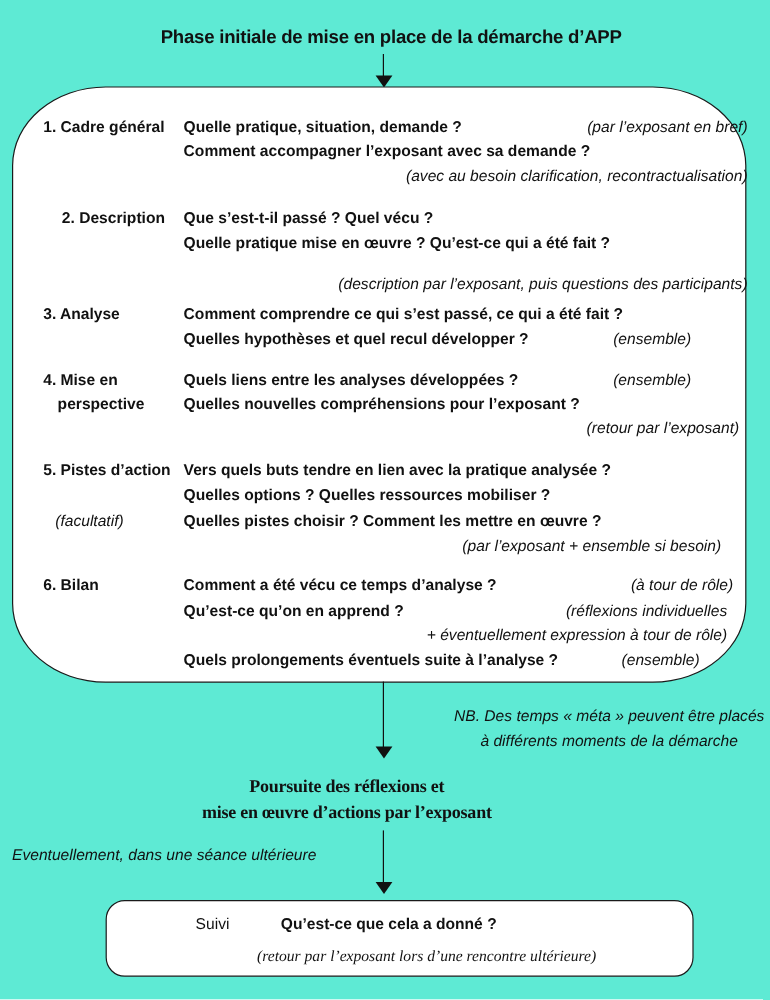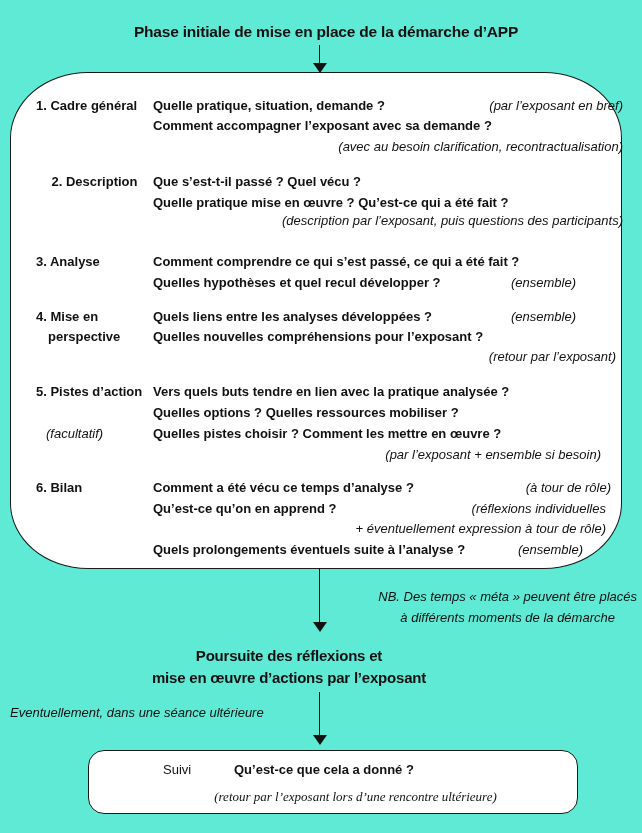--- a/index.html
+++ b/index.html
@@ -39,21 +39,21 @@
   .row .q{font-weight:bold;}
   .row .ann{font-style:italic;margin-left:auto;padding-left:10px;}
   
   .nb-note{
     position:absolute;right:5px;top:586px;text-align:center;
     font-size:13px;font-style:italic;line-height:21px;
   }
   
   .mid-text{
     position:absolute;left:89px;top:645px;width:400px;text-align:center;
-    font-size:15px;font-weight:bold;line-height:22px;letter-spacing:-0.2px;
+    font-size:15px;font-weight:bold;line-height:22px;letter-spacing:-0.2px;font-family:Liberation Serif, serif;
   }
   .side-note{
     position:absolute;left:10px;top:705px;font-size:13px;font-style:italic;
   }
   
   .follow-box{
     position:absolute;left:88px;top:750px;width:488px;height:62px;
     border:1px solid #1a1a1a;border-radius:16px;background:#fff;
   }
   .fb-label{position:absolute;left:74px;top:11px;font-size:13px;font-weight:normal;}
@@ -88,21 +88,21 @@
         <span class="ann">(avec au besoin clarification, recontractualisation)</span>
       </div>
       <div class="row" style="top: 101px; text-align: center;">
         <span class="lbl">2. Description</span>
         <span class="q">Que s’est-t-il passé ? Quel vécu ?</span>
       </div>
       <div class="row" style="top: 122px;">
         <span class="lbl"></span>
         <span class="q">Quelle pratique mise en œuvre ? Qu’est-ce qui a été fait ?</span>
       </div>
-      <div class="row" style="top: 140px; width: 587px; align-items: flex-end;">
+      <div class="row" style="top: 156px; width: 587px; align-items: flex-end;">
         <span class="lbl"></span>
         <span class="ann">(description par l’exposant, puis questions des participants)</span>
       </div>
       <div class="row" style="top: 181px;">
         <span class="lbl">3. Analyse</span>
         <span class="q">Comment comprendre ce qui s’est passé, ce qui a été fait ?</span>
       </div>
       <div class="row" style="top: 202px; width: 540px;">
         <span class="lbl"></span>
         <span class="q">Quelles hypothèses et quel recul développer ?</span>

